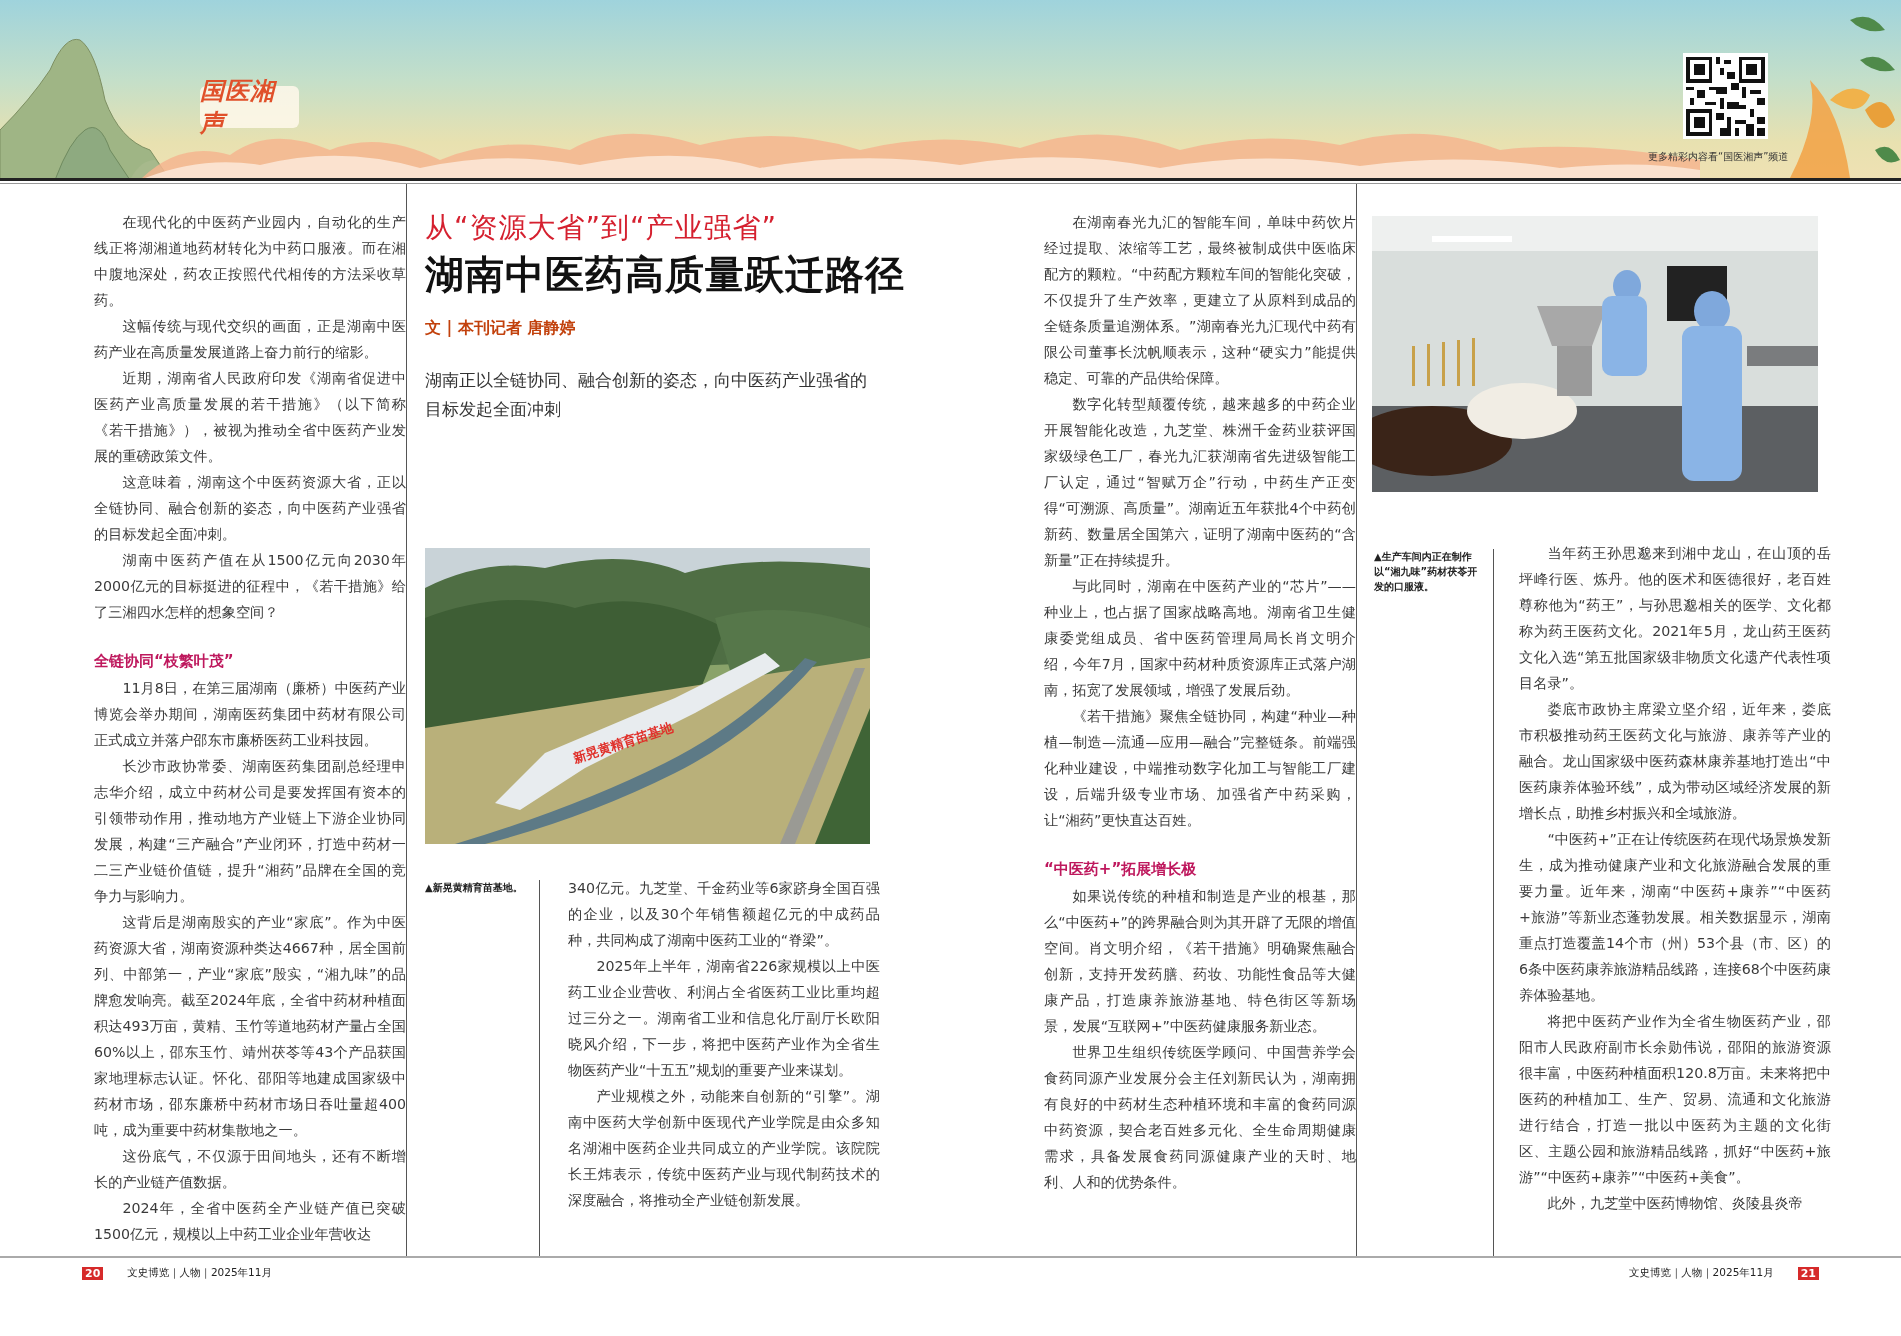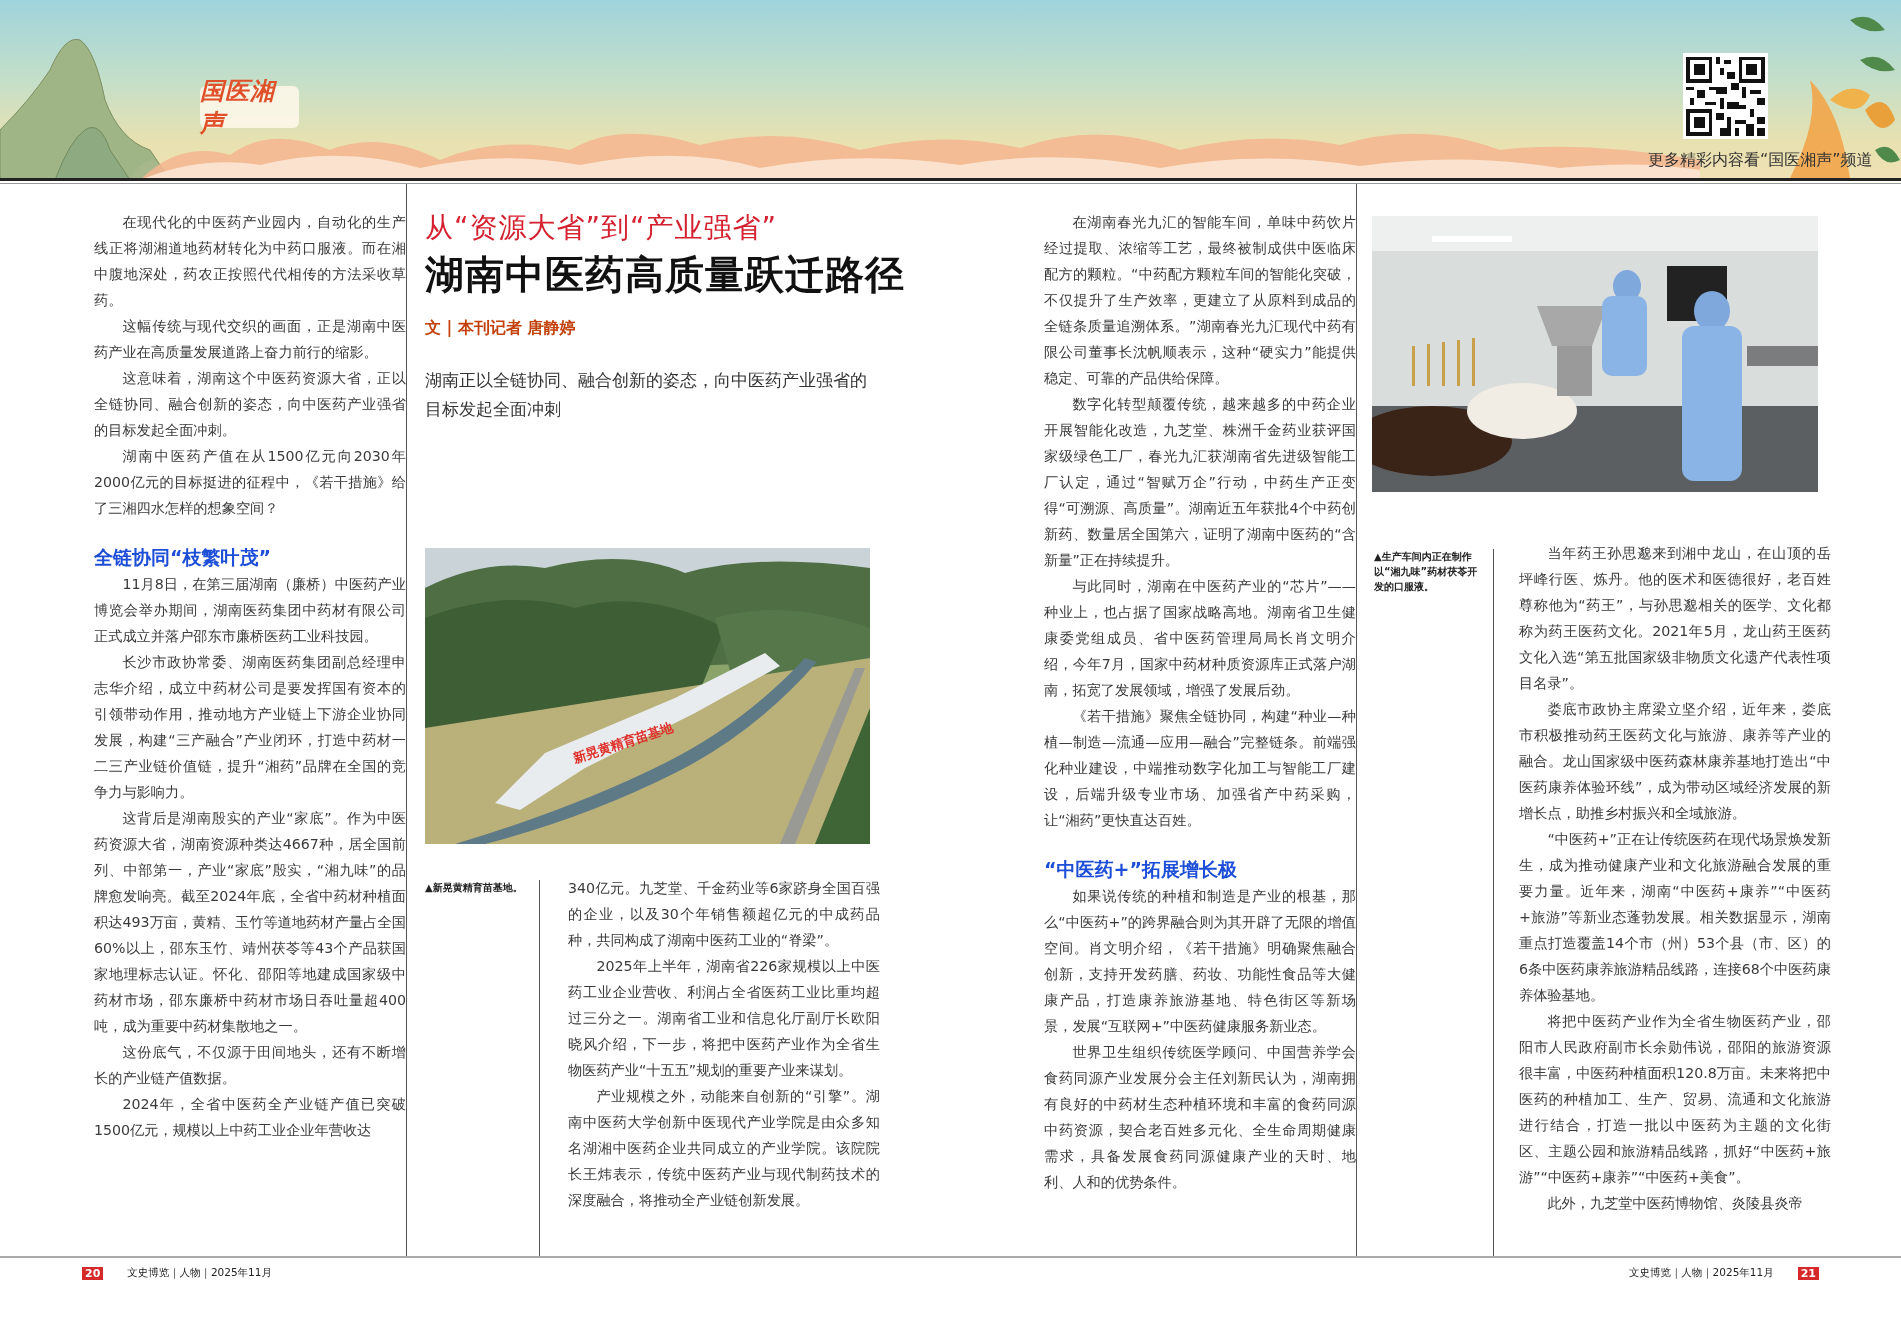--- a/index.html
+++ b/index.html
@@ -8,30 +8,30 @@
   .banner{position:absolute;left:0;top:0;width:1901px;height:178px;overflow:hidden;
           background:linear-gradient(180deg,#9fd3dc 0%,#c4dfc9 45%,#e8e1b0 80%,#efe1b3 100%);}
   .mountain{position:absolute;left:0;top:30px;width:170px;height:150px;}
   .clouds{position:absolute;left:140px;top:120px;width:1560px;height:60px;}
   .logo-box{position:absolute;left:200px;top:86px;width:99px;height:42px;
             background:rgba(255,248,235,0.85);border-radius:6px;
             display:flex;align-items:center;justify-content:flex-end;}
   .logo-text{font-family:"DejaVu Serif",serif;font-weight:bold;font-size:24px;
              color:#e0502a;letter-spacing:1px;font-style:italic;}
   .qr{position:absolute;left:1683px;top:53px;width:85px;height:86px;background:#fff;padding:3px;box-sizing:border-box;}
-  .qr-caption{position:absolute;left:1648px;top:150px;font-size:16px;color:#333;white-space:nowrap;}
+  .qr-caption{position:absolute;left:1648px;top:150px;font-size:10px;color:#333;white-space:nowrap;}
   .flower{position:absolute;left:1790px;top:0;width:111px;height:178px;}
   .rule-top{position:absolute;left:0;top:178px;width:1901px;height:3px;background:#222;}
   .rule-top2{position:absolute;left:0;top:183px;width:1901px;height:1px;background:#999;}
   .vline{position:absolute;width:1px;background:#555;}
   .col{position:absolute;font-size:14.2px;line-height:26px;color:#3a3a3a;text-align:justify;
        font-family:"DejaVu Sans","Liberation Sans",sans-serif;margin-left:12px;}
   .col p{margin:0;text-indent:2em;}
   .col p.noindent{text-indent:0;}
-  .col h3{margin:22px 0 0 0;font-size:19px;font-weight:bold;color:#1d4ed8;line-height:28px;}
+  .col h3{margin:22px 0 0 0;font-size:15px;font-weight:bold;color:#be185d;line-height:28px;}
   .kicker{position:absolute;left:425px;top:209px;font-size:28px;color:#d5202f;
           font-family:"DejaVu Sans",sans-serif;letter-spacing:1px;}
   .headline{position:absolute;left:425px;top:248px;font-size:39px;font-weight:bold;color:#111;
             letter-spacing:1px;font-family:"DejaVu Sans",sans-serif;}
   .byline{position:absolute;left:425px;top:318px;font-size:16px;font-weight:bold;color:#c2410c;
           font-family:"DejaVu Serif",serif;}
   .standfirst{position:absolute;left:425px;top:366px;width:450px;font-size:17px;line-height:29px;color:#333;}
   .photo{position:absolute;overflow:hidden;}
   .caption{position:absolute;font-size:10px;font-weight:bold;color:#222;line-height:15px;}
   .rule-bottom{position:absolute;left:0;top:1256px;width:1901px;height:2px;background:#aaa;}
@@ -110,20 +110,21 @@
 <div class="rule-top2"></div>
 
 <div class="vline" style="left:406px;top:184px;height:1072px;"></div>
 <div class="vline" style="left:539px;top:880px;height:376px;"></div>
 <div class="vline" style="left:1356px;top:184px;height:1072px;"></div>
 <div class="vline" style="left:1493px;top:549px;height:707px;"></div>
 
 <div class="col" style="left:82px;top:209px;width:312px;">
   <p>在现代化的中医药产业园内，自动化的生产线正将湖湘道地药材转化为中药口服液。而在湘中腹地深处，药农正按照代代相传的方法采收草药。</p>
   <p>这幅传统与现代交织的画面，正是湖南中医药产业在高质量发展道路上奋力前行的缩影。</p>
+  <p>近期，湖南省人民政府印发《湖南省促进中医药产业高质量发展的若干措施》（以下简称《若干措施》），被视为推动全省中医药产业发展的重磅政策文件。</p>
   <p>这意味着，湖南这个中医药资源大省，正以全链协同、融合创新的姿态，向中医药产业强省的目标发起全面冲刺。</p>
   <p>湖南中医药产值在从1500亿元向2030年2000亿元的目标挺进的征程中，《若干措施》给了三湘四水怎样的想象空间？</p>
   <h3>全链协同“枝繁叶茂”</h3>
   <p>11月8日，在第三届湖南（廉桥）中医药产业博览会举办期间，湖南医药集团中药材有限公司正式成立并落户邵东市廉桥医药工业科技园。</p>
   <p>长沙市政协常委、湖南医药集团副总经理申志华介绍，成立中药材公司是要发挥国有资本的引领带动作用，推动地方产业链上下游企业协同发展，构建“三产融合”产业闭环，打造中药材一二三产业链价值链，提升“湘药”品牌在全国的竞争力与影响力。</p>
   <p>这背后是湖南殷实的产业“家底”。作为中医药资源大省，湖南资源种类达4667种，居全国前列、中部第一，产业“家底”殷实，“湘九味”的品牌愈发响亮。截至2024年底，全省中药材种植面积达493万亩，黄精、玉竹等道地药材产量占全国60%以上，邵东玉竹、靖州茯苓等43个产品获国家地理标志认证。怀化、邵阳等地建成国家级中药材市场，邵东廉桥中药材市场日吞吐量超400吨，成为重要中药材集散地之一。</p>
   <p>这份底气，不仅源于田间地头，还有不断增长的产业链产值数据。</p>
   <p>2024年，全省中医药全产业链产值已突破1500亿元，规模以上中药工业企业年营收达</p>
 </div>
 

